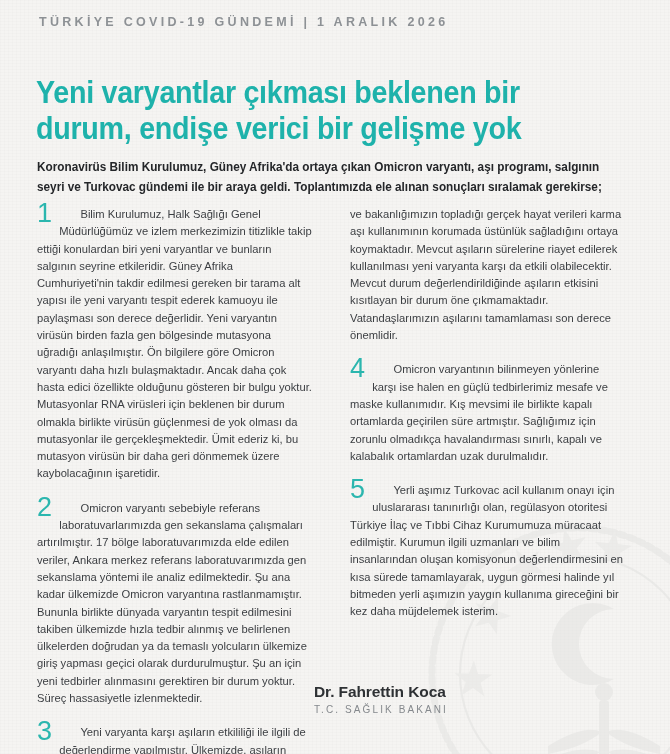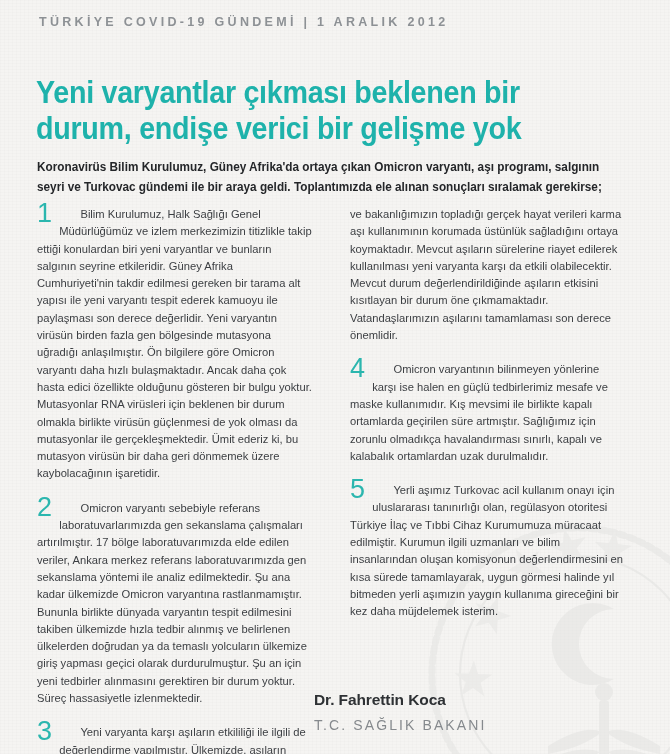--- a/index.html
+++ b/index.html
@@ -140,28 +140,27 @@
     left: 314px;
     top: 682px;
     z-index: 3;
   }
   .sig-name {
     font-size: 15.5px;
     font-weight: bold;
     color: #2e3134;
     letter-spacing: -0.1px;
     line-height: 19px;
-    margin-top: 8px;
   }
   .sig-title {
-    font-size: 14px;
+    font-size: 10px;
     letter-spacing: 2.1px;
     color: #85898d;
     line-height: 15px;
-    margin-top: 9px;
+    margin-top: 1px;
   }
 </style>
 </head>
 <body>
 
 <div class="page">
 
   <svg class="watermark" viewBox="0 0 300 300" aria-hidden="true">
     <g fill="none" stroke="#e2e2e0" stroke-width="2.2">
       <circle cx="150" cy="160" r="118"></circle>
@@ -184,21 +183,21 @@
       <rect x="171" y="186" width="10" height="108" rx="4"></rect>
       <path d="M120 232 q36 -22 54 -14 q-20 16 -54 22 z"></path>
       <path d="M112 248 q40 -18 60 -10 q-24 16 -60 20 z"></path>
       <path d="M108 266 q44 -14 64 -6 q-26 14 -64 16 z"></path>
       <path d="M232 232 q-36 -22 -54 -14 q20 16 54 22 z"></path>
       <path d="M240 248 q-40 -18 -60 -10 q24 16 60 20 z"></path>
       <path d="M244 266 q-44 -14 -64 -6 q26 14 64 16 z"></path>
     </g>
   </svg>
 
-  <div class="kicker">TÜRKİYE COVID-19 GÜNDEMİ | 1 ARALIK 2012</div>
+  <div class="kicker">TÜRKİYE COVID-19 GÜNDEMİ | 1 ARALIK 2026</div>
 
   <h1 class="headline">Yeni varyantlar çıkması beklenen bir durum, endişe verici bir gelişme yok</h1>
 
   <p class="intro">Koronavirüs Bilim Kurulumuz, Güney Afrika'da ortaya çıkan Omicron varyantı, aşı programı, salgının seyri ve Turkovac gündemi ile bir araya geldi. Toplantımızda ele alınan sonuçları sıralamak gerekirse;</p>
 
   <div class="columns">
     <div class="col" id="left-col">
         <div class="item numbered">
           <span class="num">1</span>
           <span class="shift"></span>

